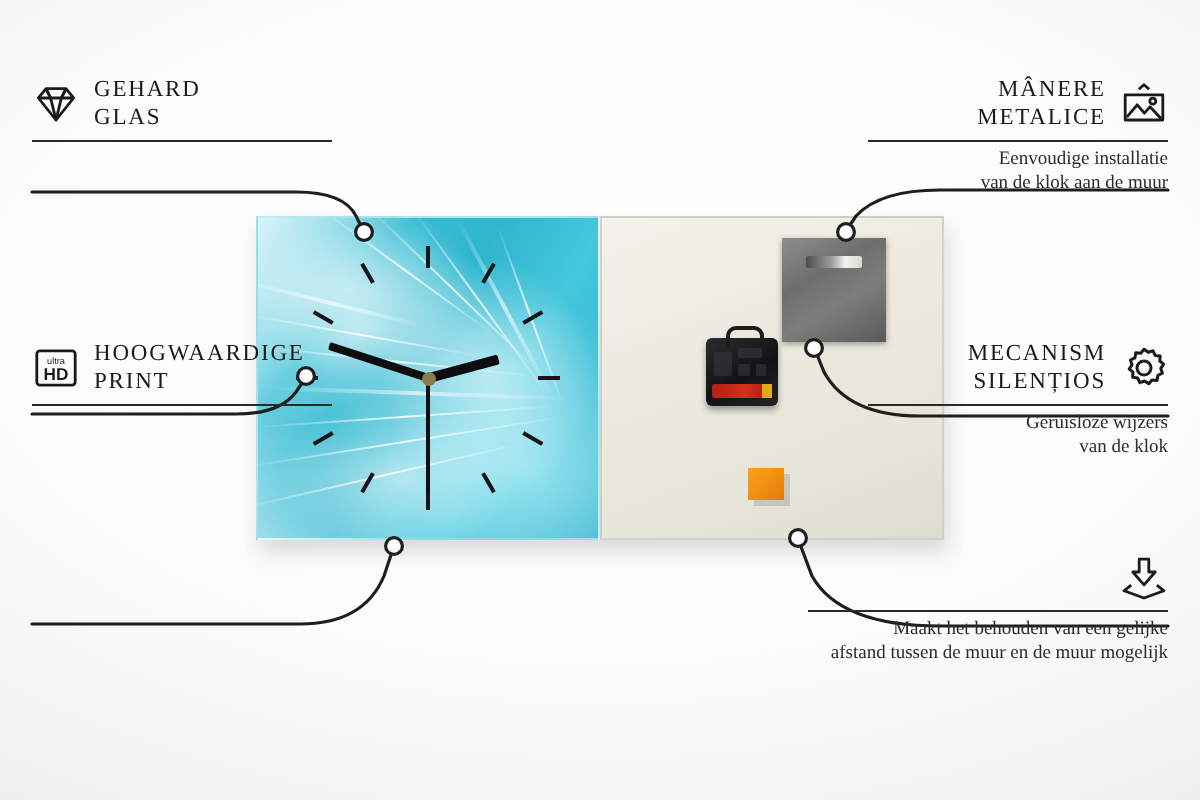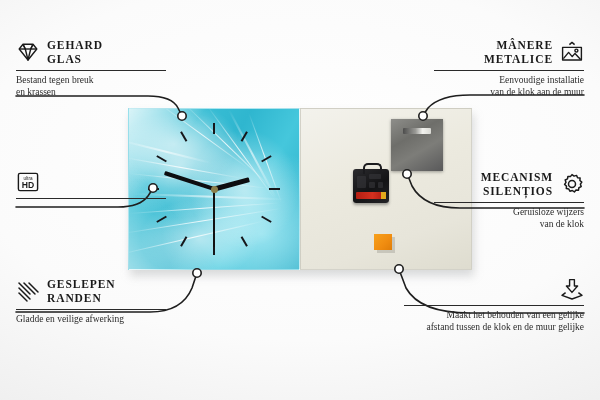--- a/index.html
+++ b/index.html
@@ -179,21 +179,21 @@
     display: flex;
     align-items: center;
     gap: 7px;
   }
   .callout.left .head { justify-content: flex-start; }
   .callout.right .head { justify-content: flex-end; }
 
   .title {
     font-family: "Liberation Serif", "DejaVu Serif", serif;
     font-size: 11.5px;
-    font-weight: 700;
+    font-weight: 400;
     letter-spacing: 0.9px;
     color: #1a1a1a;
     line-height: 14px;
     text-transform: uppercase;
     white-space: pre-line;
   }
   .callout.right .title { text-align: right; }
 
   .rule {
     height: 1px;
@@ -321,54 +321,37 @@
           <path d="M3.2 9 L7 4.3 H17 L20.8 9 L12 20 Z"></path>
           <path d="M3.2 9 H20.8"></path>
           <path d="M7 4.3 L9.3 9 L12 20 L14.7 9 L17 4.3"></path>
           <path d="M9.3 9 L7 4.3 M14.7 9 L17 4.3"></path>
         </svg>
       </span>
       <span class="title">GEHARD
 GLAS</span>
     </div>
     <div class="rule"></div>
-    <div class="desc">Bestand tegen breuk
-en krassen</div>
   </div>
 
   <div class="callout left" style="left:16px; top:170px; width:150px;">
     <div class="head">
       <span class="ico">
         <svg viewBox="0 0 24 24" width="24" height="24">
           <rect x="2.4" y="3.4" width="19.2" height="17.2" rx="1.6" fill="none" stroke="#1a1a1a" stroke-width="1.4"></rect>
           <text x="12" y="10.2" text-anchor="middle" font-family="Liberation Sans, sans-serif" font-size="4.6" fill="#1a1a1a">ultra</text>
           <text x="12" y="18.2" text-anchor="middle" font-family="Liberation Sans, sans-serif" font-size="8.6" font-weight="bold" fill="#1a1a1a">HD</text>
         </svg>
       </span>
-    </div>
-    <div class="rule"></div>
-  </div>
-
-  <div class="callout left" style="left:16px; top:277px; width:150px;">
-    <div class="head">
-      <span class="ico">
-        <svg viewBox="0 0 24 24" width="24" height="24" fill="none" stroke="#1a1a1a" stroke-width="1.5" stroke-linecap="round">
-          <path d="M3 4 L14 15"></path>
-          <path d="M3 9 L14 20"></path>
-          <path d="M3 14 L11 22"></path>
-          <path d="M8 4 L19 15"></path>
-          <path d="M13 4 L22 13"></path>
-        </svg>
-      </span>
-      <span class="title">GESLEPEN
-RANDEN</span>
-    </div>
-    <div class="rule"></div>
-    <div class="desc">Gladde en veilige afwerking</div>
-  </div>
+      <span class="title">HOOGWAARDIGE
+PRINT</span>
+    </div>
+    <div class="rule"></div>
+  </div>
+
 
   <div class="callout right" style="left:434px; top:38px; width:150px;">
     <div class="head">
       <span class="title">MÂNERE
 METALICE</span>
       <span class="ico">
         <svg viewBox="0 0 24 24" width="24" height="24" fill="none" stroke="#1a1a1a" stroke-width="1.4" stroke-linejoin="round">
           <path d="M9.4 4.6 L12 2.4 L14.6 4.6"></path>
           <rect x="2.6" y="7.4" width="18.8" height="12.6"></rect>
           <path d="M3.4 18.6 L8.6 12.4 L12.2 16.6 L15 13.4 L20.6 19.4"></path>
@@ -401,16 +384,16 @@
     <div class="head">
       <span class="ico">
         <svg viewBox="0 0 24 24" width="24" height="24" fill="none" stroke="#1a1a1a" stroke-width="1.4" stroke-linejoin="round">
           <path d="M9.6 2.6 h4.8 v6.4 h3.2 L12 15.4 L6.4 9 h3.2 Z"></path>
           <path d="M5.6 15.6 L2 18.4 L12 22 L22 18.4 L18.4 15.6"></path>
         </svg>
       </span>
     </div>
     <div class="rule"></div>
     <div class="desc">Maakt het behouden van een gelijke
-afstand tussen de klok en de muur gelijke</div>
+afstand tussen de muur en de muur mogelijk</div>
   </div>
 
 </div>
 
 </body></html>

